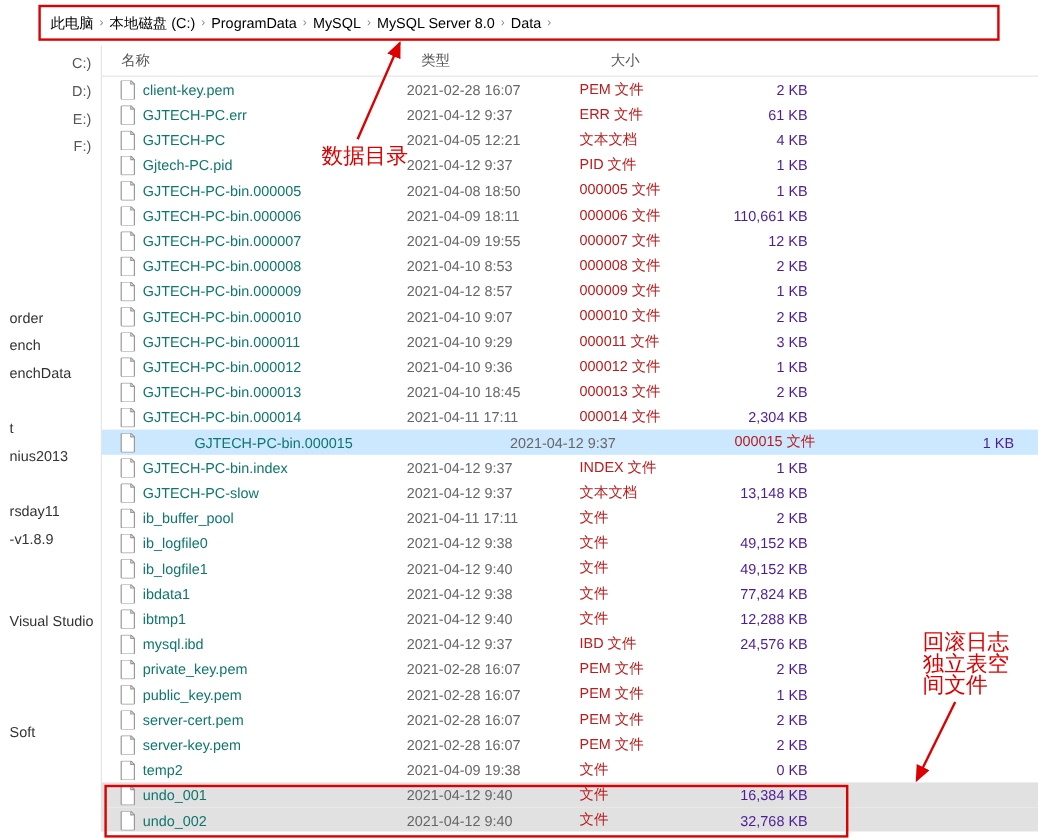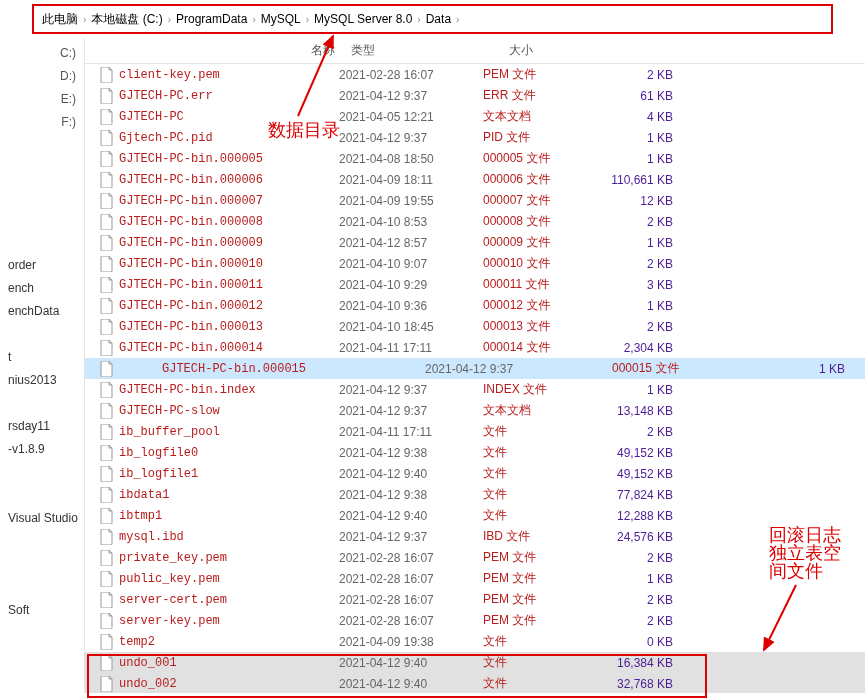--- a/index.html
+++ b/index.html
@@ -12,31 +12,31 @@
 .container { display: flex; height: calc(100% - 44px); }
 
 .sidebar { width: 137px; border-right: 1px solid #e5e5e5; padding: 4px 0; overflow: hidden; }
 .sidebar-item { padding: 2px 8px; color: #333; white-space: nowrap; cursor: pointer; line-height: 19px; }
 .sidebar-label { text-align: right; padding-right: 8px; color: #555; }
 .sidebar-top .sidebar-item { display: block; }
 
 .main { flex: 1; display: flex; flex-direction: column; position: relative; }
 .headers { display: flex; border-bottom: 1px solid #e5e5e5; color: #555; height: 26px; align-items: center; }
 .headers > div { padding: 4px 8px; cursor: pointer; }
-.col-name { width: 258px; padding-left: 16px !important; text-align: right; }
+.col-name { width: 258px; padding-left: 16px !important; }
 .col-date { width: 144px; }
 .col-type { width: 110px; }
 .col-size { width: 108px; text-align: right; padding-right: 28px !important; }
 
 .rows { flex: 1; overflow: hidden; }
 .row { display: flex; align-items: center; height: 21px; cursor: pointer; }
 .row.sel { background: #cce8ff; gap: 43px; }
 .row.hl { background: #e1e1e1; }
 .row .icon { width: 16px; height: 16px; margin: 0 4px 0 14px; display: inline-flex; align-items: center; justify-content: center; }
-.row .name { width: 220px; color: #b91c1c; white-space: nowrap; overflow: hidden; font-family: Liberation Mono, monospace; }
+.row .name { width: 220px; color: #0f766e; white-space: nowrap; overflow: hidden; }
 .row .date { width: 144px; color: #666; }
 .row .type { width: 110px; color: #b91c1c; }
 .row .size { width: 100px; text-align: right; color: #4c1d95; padding-right: 20px; }
 
 .undo-box { position: absolute; border: 2px solid #d00; pointer-events: none; }
 
 .anno { position: absolute; color: #d00; font-size: 18px; pointer-events: none; }
 .anno-arrow { position: absolute; pointer-events: none; }
 
 .file-icon svg { width: 14px; height: 16px; }

